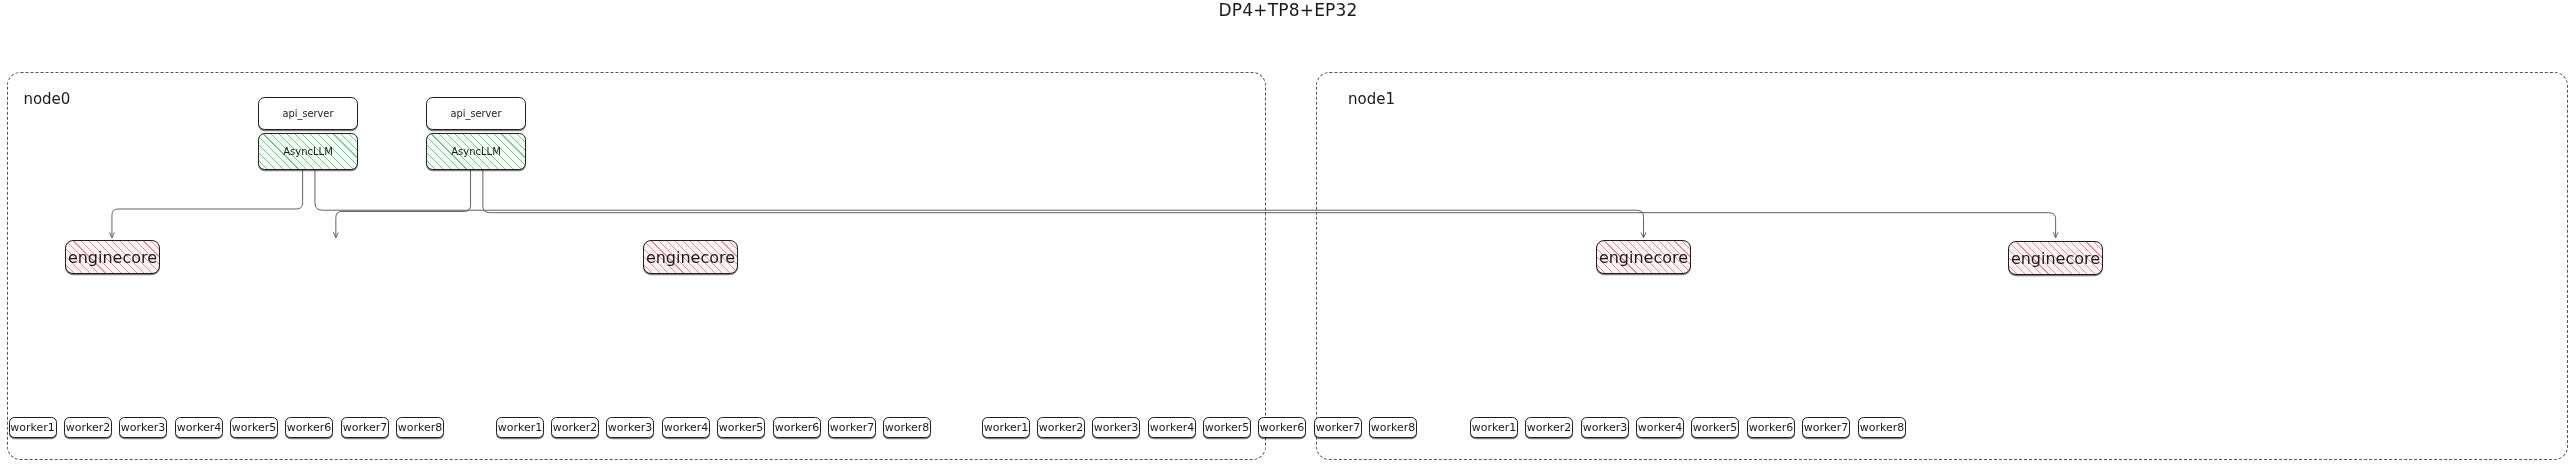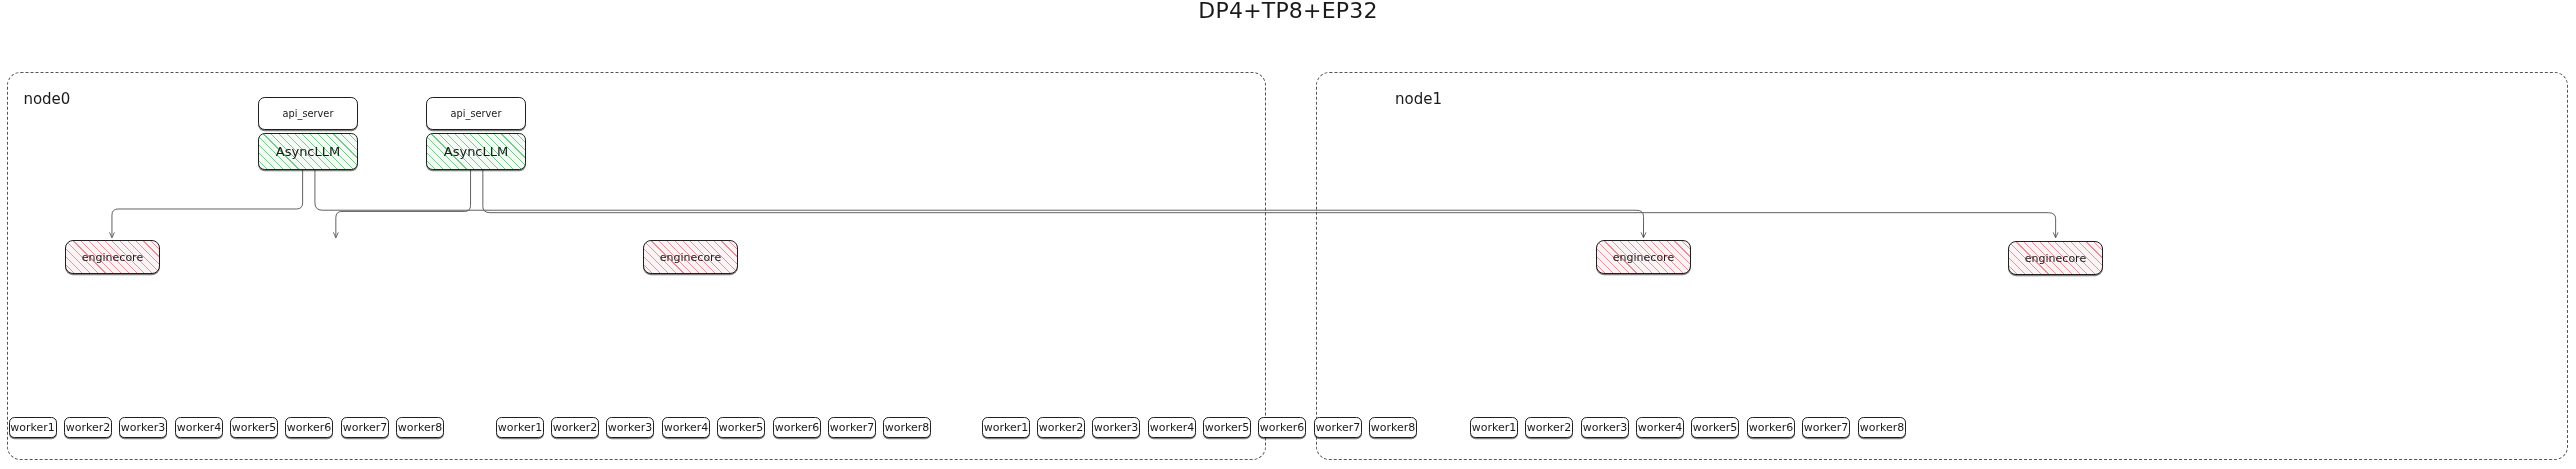--- a/index.html
+++ b/index.html
@@ -1,55 +1,55 @@
 <!DOCTYPE html>
 <html style="font-size:9.8px"><head>
 <meta charset="utf-8">
 <style>
   html,body{margin:0;padding:0;background:#ffffff;}
   body{width:2576px;height:469px;position:relative;overflow:hidden;
        font-family:"DejaVu Sans","Liberation Sans",sans-serif;}
 
   #title{position:absolute;left:0;top:0;width:2576px;text-align:center;
-         font-size:22px;color:#1a1a1a;line-height:21px;letter-spacing:0.2px;}
+         font-size:17px;color:#1a1a1a;line-height:21px;letter-spacing:0.2px;}
 
   .node{position:absolute;border:1.5px dashed #555;border-radius:13.5px;
         background:transparent;box-sizing:border-box;}
   .node-label{position:absolute;font-size:15px;color:#1a1a1a;white-space:nowrap;}
 
   .nbox{position:absolute;box-sizing:border-box;border:1.2px solid #1f1f1f;
         display:flex;align-items:center;justify-content:center;
         color:#1a1a1a;white-space:nowrap;background:#fff;
         box-shadow:0 1.2px 0 0 rgba(20,20,20,.55);}
 
   .api{border-radius:6.8px;font-size:9.8px;background:#ffffff;}
 
-  .async{border-radius:6.8px;font-size:13px;background-color:#f2fbf4;
+  .async{border-radius:6.8px;font-size:10px;background-color:#f2fbf4;
     background-image:repeating-linear-gradient(45deg,
       rgba(100,190,120,.85) 0 0.8px, rgba(0,0,0,0) 0.8px 5.5px);}
 
-  .engine{border-radius:8px;font-size:11px;background-color:#fdf3f4;
+  .engine{border-radius:8px;font-size:16px;background-color:#fdf3f4;
     background-image:repeating-linear-gradient(45deg,
       rgba(226,120,130,.8) 0 0.8px, rgba(0,0,0,0) 0.8px 5.5px);}
 
   .worker{border-radius:5.5px;font-size:11px;background:#ffffff;}
 
   #edges{position:absolute;left:0;top:0;width:2576px;height:469px;
          pointer-events:none;}
 </style>
 </head>
 <body>
 
 <div id="title">DP4+TP8+EP32</div>
 
 <div class="node" style="left:7.4px;top:72px;width:1259px;height:388px;"></div>
 <div class="node-label" style="left:23.4px;top:90px;">node0</div>
 
 <div class="node" style="left:1316px;top:72px;width:1252px;height:388px;"></div>
-<div class="node-label" style="left:1395px;top:90px;">node1</div>
+<div class="node-label" style="left:1348px;top:90px;">node1</div>
 
 <svg id="edges" viewBox="0 0 4188 763" preserveAspectRatio="none">
   <defs>
     <marker id="ah" markerWidth="11" markerHeight="11" refX="9" refY="5" orient="auto" markerUnits="userSpaceOnUse">
       <path d="M1,1 L10,5 L1,9" fill="none" stroke="#555" stroke-width="1.4"></path>
     </marker>
   </defs>
   <g fill="none" stroke="#555" stroke-width="1.5">
 
     <path d="M492,276 L492,330 Q492,340 482,340 L192,340 Q182,340 182,350 L182,386" marker-end="url(#ah)"></path>

